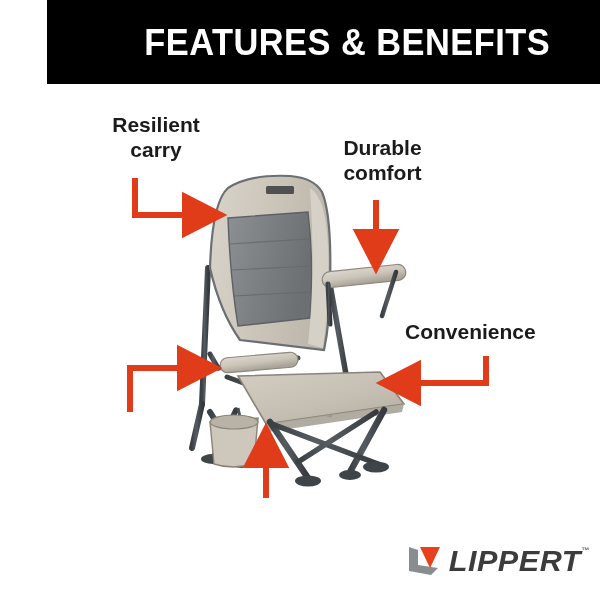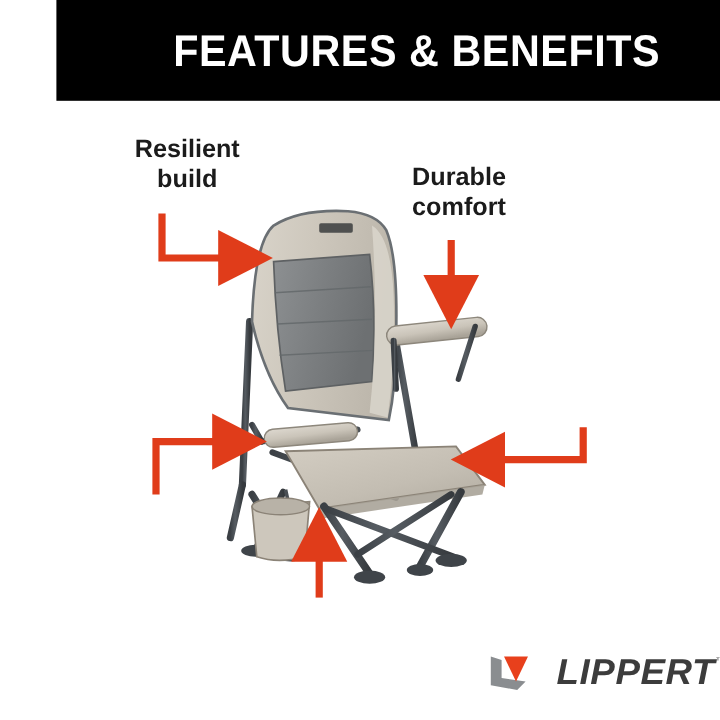--- a/index.html
+++ b/index.html
@@ -84,21 +84,21 @@
 
   
   .brand-logo {
     position: absolute;
     left: 404px;
     top: 540px;
     width: 175px;
     height: 42px;
     display: flex;
     align-items: center;
-    gap: 21px;
+    gap: 6px;
   }
   .brand-mark { width: 40px; height: 34px; flex: 0 0 auto; }
   .brand-wordmark {
     position: relative;
     color: #3c3c3c;
     font-family: "Liberation Sans", sans-serif;
     font-weight: bold;
     font-size: 30px;
     font-style: italic;
     letter-spacing: 0.5px;
@@ -237,25 +237,26 @@
     <path d="M376 200 L376 242" stroke="#e03c1a" stroke-width="6" fill="none" stroke-linecap="butt" marker-end="url(#ahD)"></path>
 
     <path d="M486 356 L486 383 L408 383" stroke="#e03c1a" stroke-width="6" fill="none" stroke-linecap="butt" marker-end="url(#ahL)"></path>
 
     <path d="M130 412 L130 368 L190 368" stroke="#e03c1a" stroke-width="6" fill="none" stroke-linecap="butt" marker-end="url(#ahR)"></path>
 
     <path d="M266 498 L266 455" stroke="#e03c1a" stroke-width="6" fill="none" stroke-linecap="butt" marker-end="url(#ahU)"></path>
   </svg>
 
   <div class="callout callout-resilient">Resilient
-build</div>
+carry</div>
 
   <div class="callout callout-premium">Durable
 comfort</div>
 
+  <div class="callout callout-convenience">Convenience</div>
 
 
 
   <div class="brand-logo">
     <svg class="brand-mark" viewBox="0 0 40 34" xmlns="http://www.w3.org/2000/svg">
       <path d="M5 3 L5 27 L27 31 L34 24 L14 21 L14 6 Z" fill="#8a8d90"></path>
       <path d="M16 3 L36 3 L26 24 Z" fill="#e8401c"></path>
     </svg>
     <div class="brand-wordmark">
       <span>LIPPERT</span>

